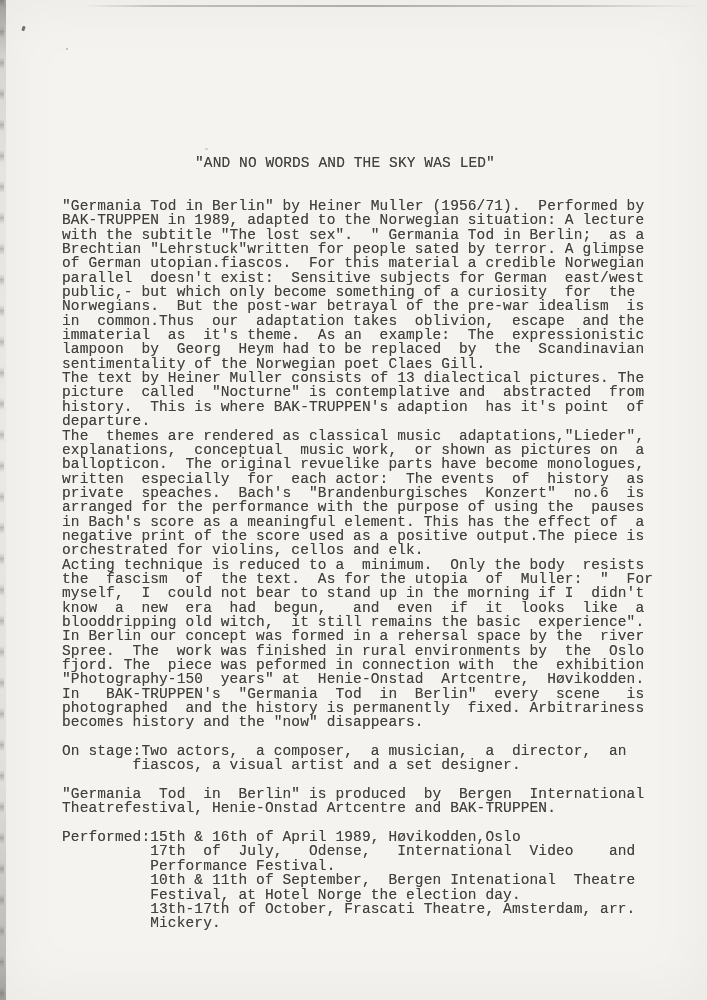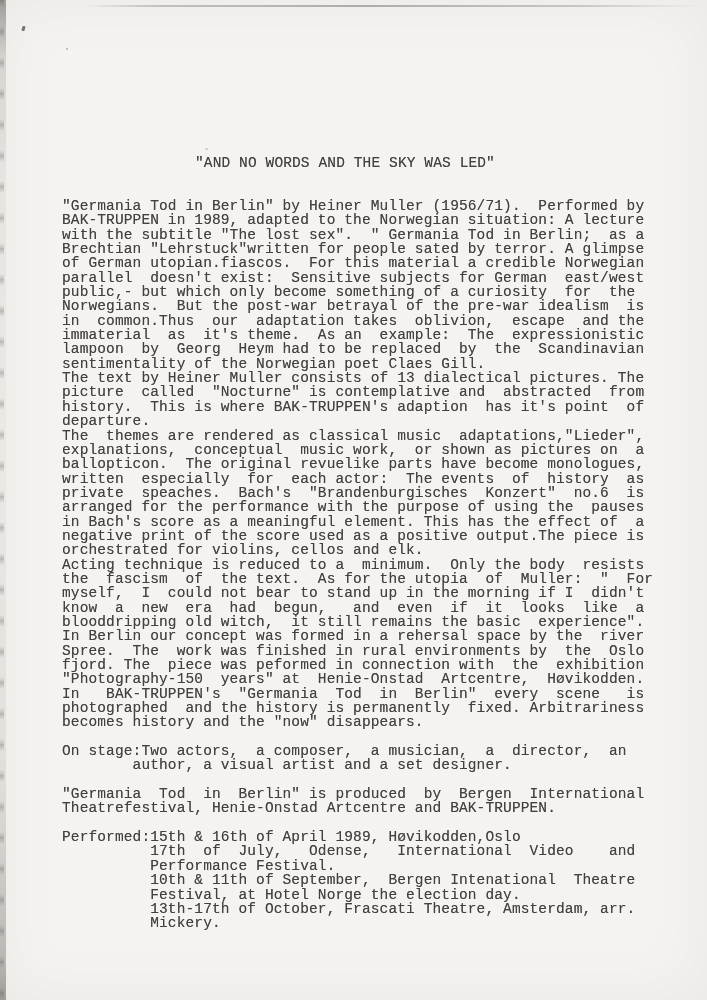--- a/index.html
+++ b/index.html
@@ -144,21 +144,21 @@
 know  a  new  era  had  begun,   and  even  if  it  looks  like  a
 blooddripping old witch,  it still remains the basic  experience".
 In Berlin our concept was formed in a rehersal space by the  river
 Spree.  The  work was finished in rural environments by  the  Oslo
 fjord. The  piece was peformed in connection with  the  exhibition
 "Photography-150  years" at  Henie-Onstad  Artcentre,  Høvikodden.
 In   BAK-TRUPPEN's  "Germania  Tod  in  Berlin"  every  scene   is
 photographed  and the history is permanently  fixed. Arbitrariness
 becomes history and the "now" disappears.</pre>
     <pre class="typewriter">On stage:Two actors,  a composer,  a musician,  a  director,  an
-        author, a visual artist and a set designer.</pre>
+        fiascos, a visual artist and a set designer.</pre>
     <pre class="typewriter">"Germania  Tod  in  Berlin" is produced  by  Bergen  International
 Theatrefestival, Henie-Onstad Artcentre and BAK-TRUPPEN.</pre>
     <pre class="typewriter">Performed:15th &amp; 16th of April 1989, Høvikodden,Oslo
           17th  of  July,   Odense,   International  Video    and
           Performance Festival.
           10th &amp; 11th of September,  Bergen Intenational  Theatre
           Festival, at Hotel Norge the election day.
           13th-17th of October, Frascati Theatre, Amsterdam, arr.
           Mickery.</pre>
   </div>

